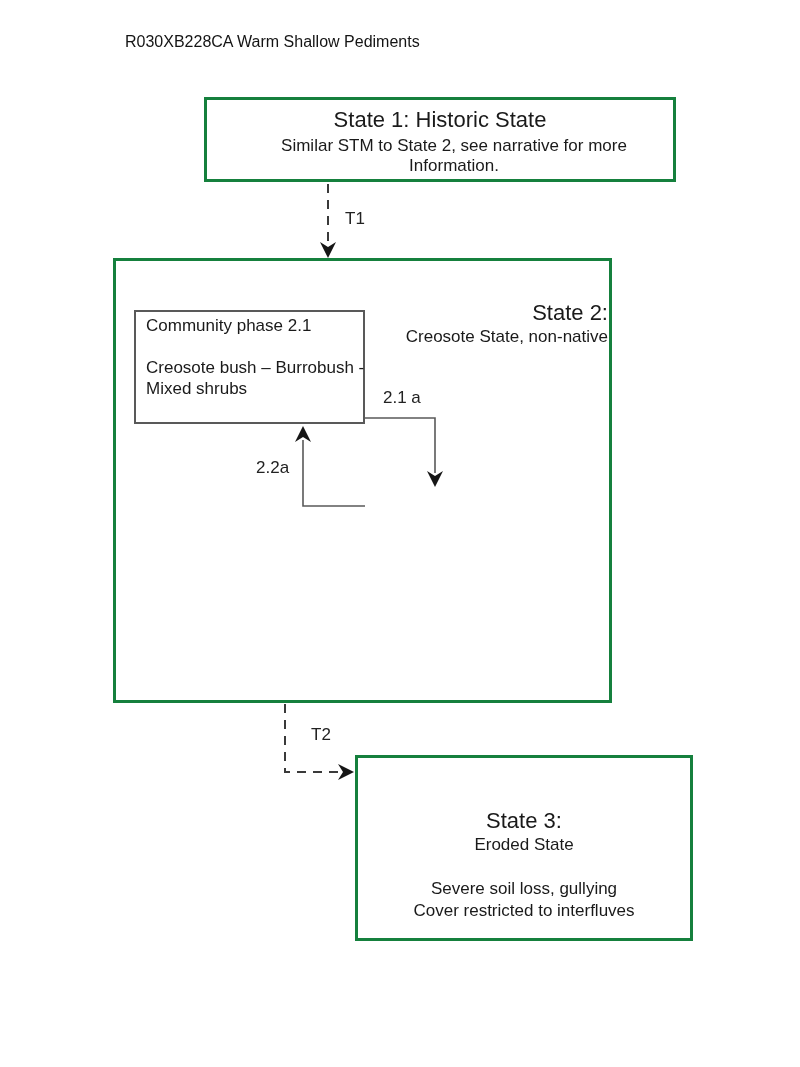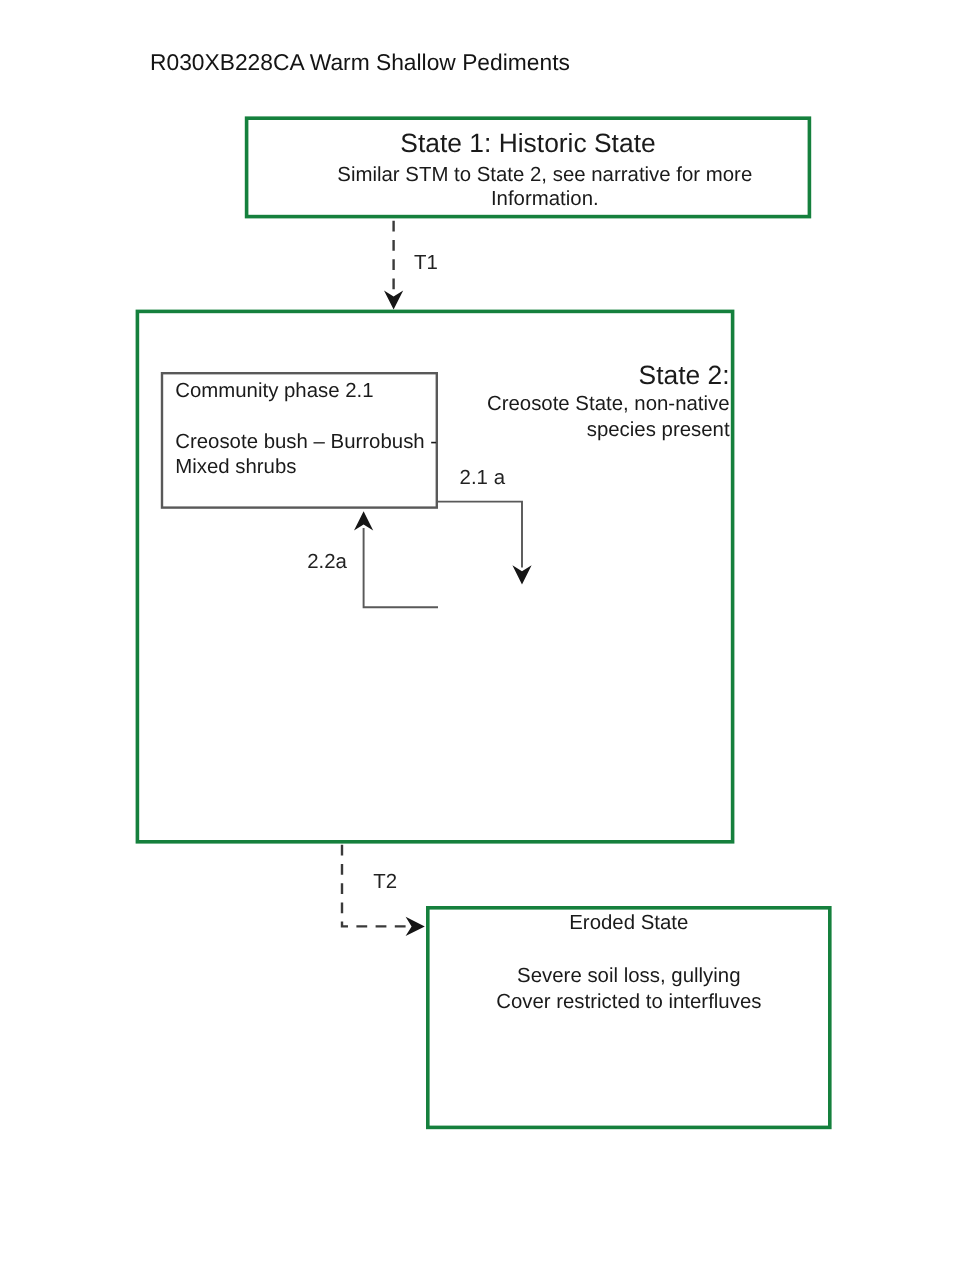--- a/index.html
+++ b/index.html
@@ -11,22 +11,22 @@
   .page {
     position:relative;
     width:800px;
     height:1067px;
     background:#ffffff;
     overflow:hidden;
   }
   .diagram-title {
     position:absolute;
     left:125px;
-    top:42px;
-    font-size:19px;
+    top:33px;
+    font-size:16px;
     font-weight:400;
     color:#141414;
     white-space:nowrap;
   }
   .box {
     position:absolute;
     background:#ffffff;
   }
   .outer {
     border:3px solid #15803d;
@@ -117,32 +117,32 @@
   <div class="box outer" id="state1-box">
     <div class="state1-title">State 1: Historic State</div>
     <div class="state1-desc">Similar STM to State 2, see narrative for more Information.</div>
   </div>
 
   <div class="box outer" id="state2-box"></div>
 
   <div class="state2-head">
     <div class="state2-title">State 2:</div>
     <div class="state2-sub">Creosote State, non-native</div>
-    <div class="state2-sub">species present</div>
   </div>
 
   <div class="box inner" id="phase21-box">
     <div class="phase-line">Community phase 2.1</div>
     <div class="phase-line"></div>
     <div class="phase-line">Creosote bush – Burrobush  -</div>
     <div class="phase-line">Mixed shrubs</div>
   </div>
 
 
   <div class="box outer" id="state3-box">
+    <div class="state3-title">State 3:</div>
     <div class="state3-line">Eroded State</div>
     <div class="state3-line"></div>
     <div class="state3-line">Severe soil loss, gullying</div>
     <div class="state3-line">Cover restricted to interfluves</div>
   </div>
 
   <svg class="arrows" width="800" height="1067" viewBox="0 0 800 1067">
 
     <g>
       <path class="dashed-line" d="M328,184 L328,244"></path>

